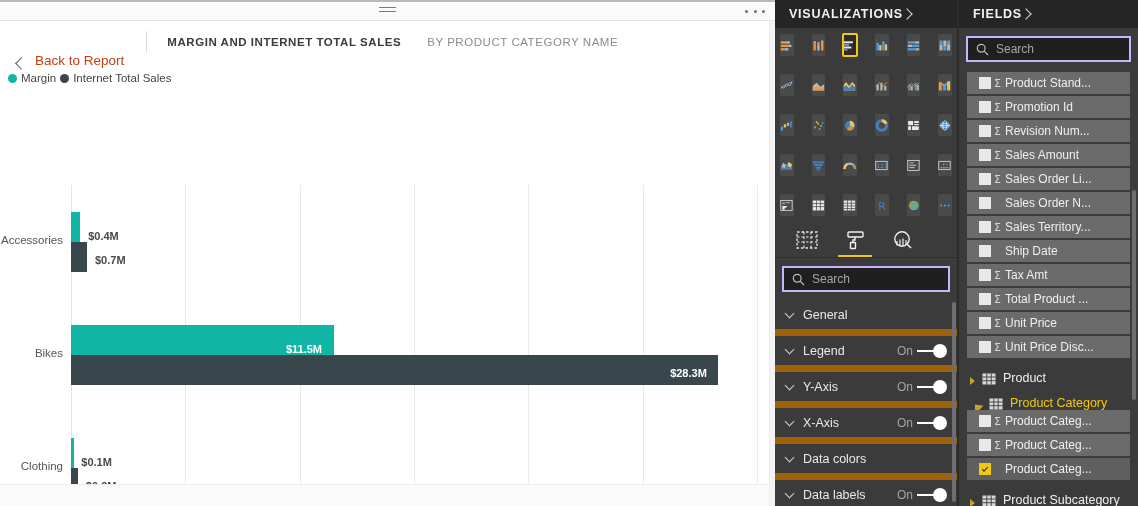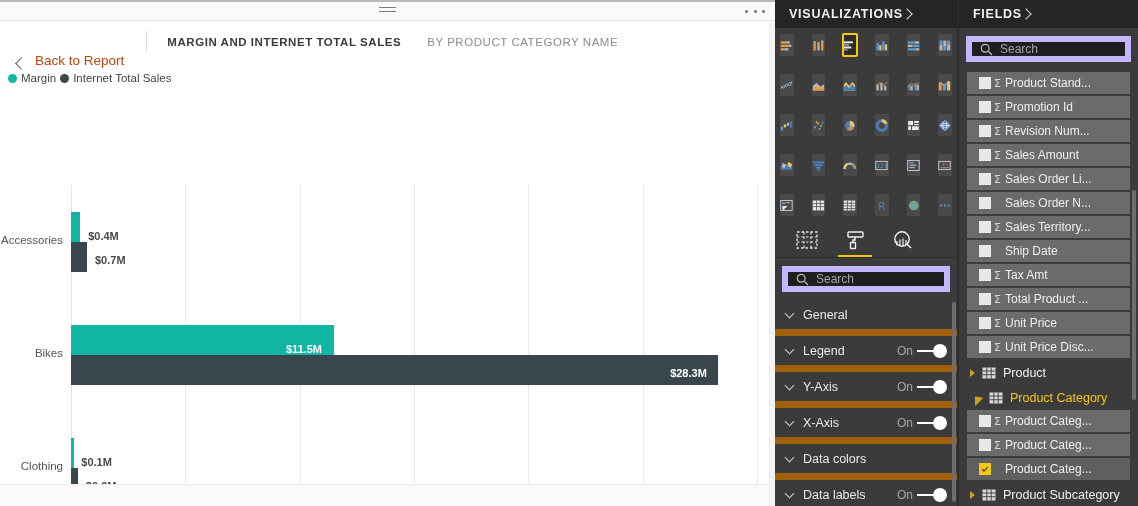--- a/index.html
+++ b/index.html
@@ -119,21 +119,21 @@
   .vis-tab {
     width: 48px; height: 34px; display: flex; align-items: center; justify-content: center;
     position: relative;
   }
   .vis-tab.active::after {
     content: ""; position: absolute; bottom: 0; left: 7px; right: 7px; height: 2px;
     background: #f2c811;
   }
 
   .search-box {
-    margin: 8px 7px; height: 26px; background: #1f1f1f; border: 6px solid #c4b5fd;
+    margin: 8px 7px; height: 26px; background: #1f1f1f; border: 2px solid #c4b5fd;
     display: flex; align-items: center; gap: 7px; padding: 0 8px;
   }
   .search-box .mag { flex: none; }
   .search-box .txt { font-size: 12px; color: #a6a6a6; }
 
   .fmt-list { position: relative; }
   .fmt-row {
     height: 36px; display: flex; align-items: center; padding: 0 10px 0 11px;
     border-bottom: 7px solid #a16207; background: #3b3b3b;
   }
@@ -173,21 +173,21 @@
     width: 6px; height: 3px; border-left: 1.6px solid #2b2b2b; border-bottom: 1.6px solid #2b2b2b;
     transform: rotate(-45deg); margin-top: -2px;
   }
   .sigma {
     position: absolute; left: 27px; font-size: 11px; color: #d5d5d5;
     font-family: "DejaVu Sans", sans-serif;
   }
   .field-label { font-size: 12px; color: #efefef; white-space: nowrap; }
 
   .table-row {
-    height: 25px; display: flex; align-items: center; padding-left: 11px; gap: 7px;
+    height: 25px; display: flex; align-items: flex-end; padding-left: 11px; gap: 7px;
   }
   .tri {
     width: 0; height: 0; border-left: 5px solid #c9a227; border-top: 4px solid transparent;
     border-bottom: 4px solid transparent; flex: none;
   }
   .tri.open {
     border-left: 5px solid transparent; border-right: 5px solid transparent;
     border-top: 0; border-bottom: 0;
     width: 9px; height: 9px;
     border-left: 7px solid transparent; border-bottom: 7px solid #c9a227;

